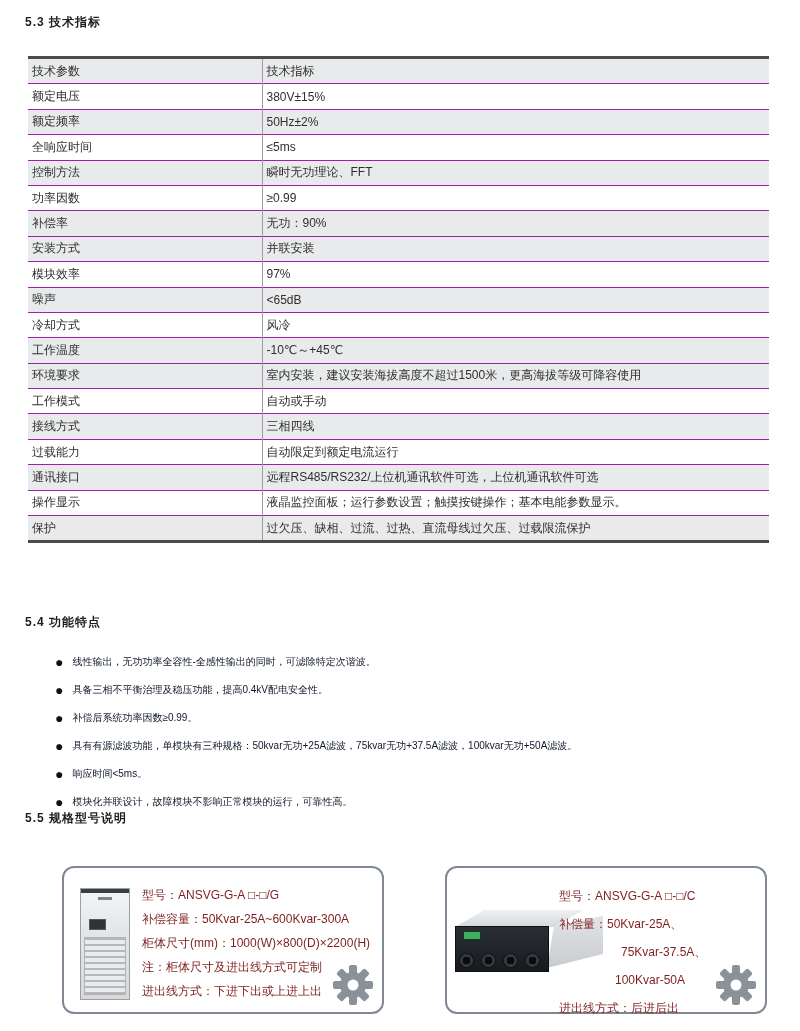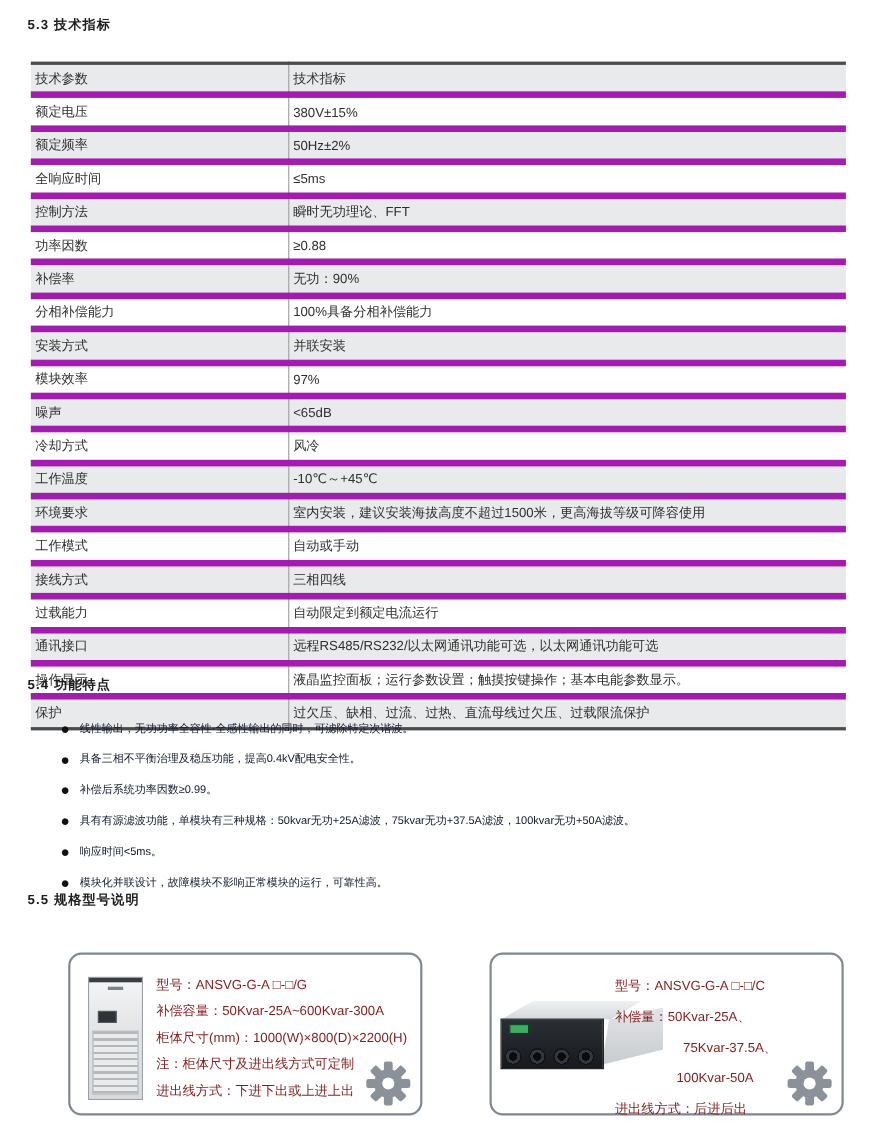--- a/index.html
+++ b/index.html
@@ -12,21 +12,21 @@
   #title-55{top:810px;}
 
   
   #spec-table-wrap{position:absolute;left:28px;top:56px;width:741px;}
   table.spec{border-collapse:collapse;width:741px;table-layout:fixed;
     border-top:3px solid #4b4b4b;border-bottom:3px solid #4b4b4b;}
   table.spec td,table.spec th{height:24.4px;padding:0 4px;font-size:12px;font-weight:normal;
     text-align:left;vertical-align:middle;color:#2f2f2f;white-space:nowrap;overflow:hidden;}
   table.spec col.c1{width:234px;}
   table.spec col.c2{width:507px;}
-  table.spec tr{border-top:6px solid #a21caf;}
+  table.spec tr{border-top:1px solid #a21caf;}
   table.spec tr:first-child{border-top:none;}
   table.spec td:first-child,table.spec th:first-child{border-right:1px solid #9c9c9c;}
   table.spec tr.odd{background:#e9eaeb;}
 
   
   #features{position:absolute;left:55px;top:648px;}
   .feature-row{display:flex;align-items:center;height:28px;white-space:nowrap;}
   .feature-dot{font-size:14px;line-height:1;margin-right:9px;color:#111;}
   .feature-text{font-size:10px;color:#0f172a;}
 
@@ -102,30 +102,26 @@
           <tr class="">
             <td>全响应时间</td>
             <td>≤5ms</td>
           </tr>
           <tr class="odd">
             <td>控制方法</td>
             <td>瞬时无功理论、FFT</td>
           </tr>
           <tr class="">
             <td>功率因数</td>
-            <td>≥0.88</td>
+            <td>≥0.99</td>
           </tr>
           <tr class="odd">
             <td>补偿率</td>
             <td>无功：90%</td>
           </tr>
-          <tr class="">
-            <td>分相补偿能力</td>
-            <td>100%具备分相补偿能力</td>
-          </tr>
           <tr class="odd">
             <td>安装方式</td>
             <td>并联安装</td>
           </tr>
           <tr class="">
             <td>模块效率</td>
             <td>97%</td>
           </tr>
           <tr class="odd">
             <td>噪声</td>
@@ -150,21 +146,21 @@
           <tr class="odd">
             <td>接线方式</td>
             <td>三相四线</td>
           </tr>
           <tr class="">
             <td>过载能力</td>
             <td>自动限定到额定电流运行</td>
           </tr>
           <tr class="odd">
             <td>通讯接口</td>
-            <td>远程RS485/RS232/以太网通讯功能可选，以太网通讯功能可选</td>
+            <td>远程RS485/RS232/上位机通讯软件可选，上位机通讯软件可选</td>
           </tr>
           <tr class="">
             <td>操作显示</td>
             <td>液晶监控面板；运行参数设置；触摸按键操作；基本电能参数显示。</td>
           </tr>
           <tr class="odd">
             <td>保护</td>
             <td>过欠压、缺相、过流、过热、直流母线过欠压、过载限流保护</td>
           </tr>
         </tbody>

